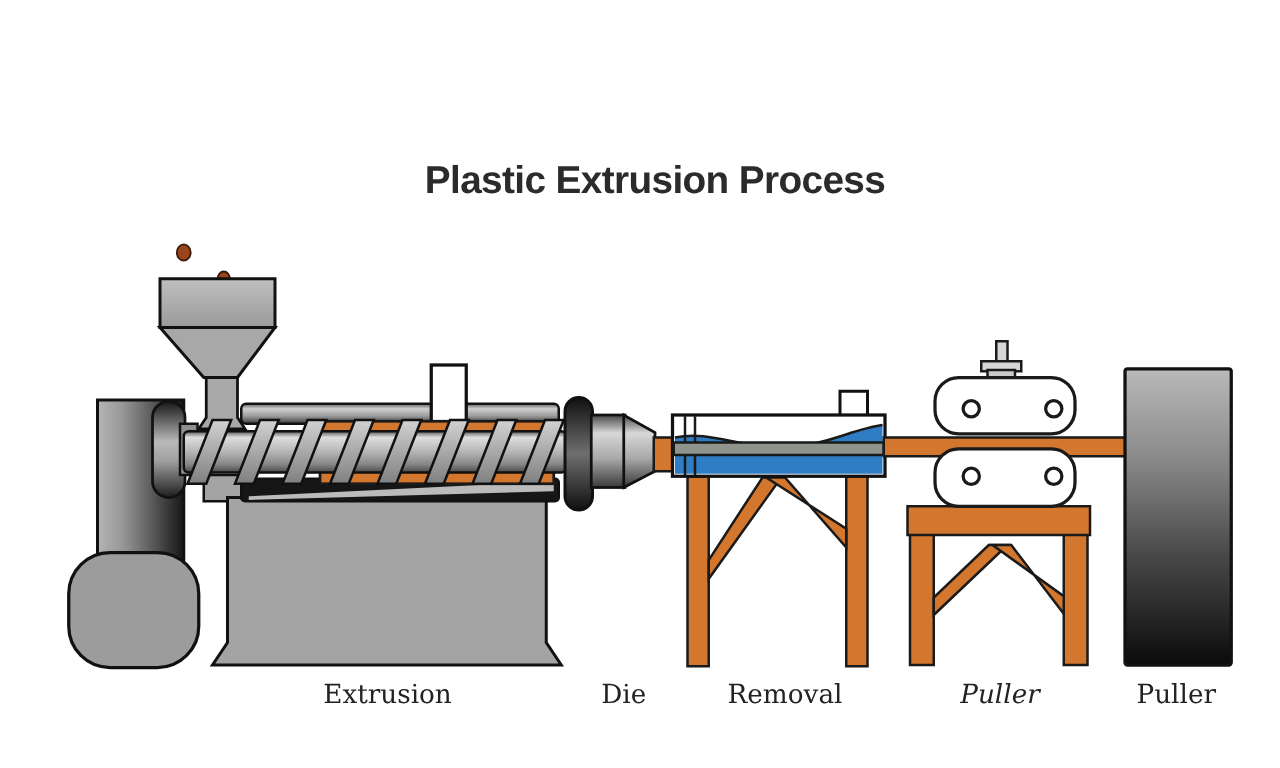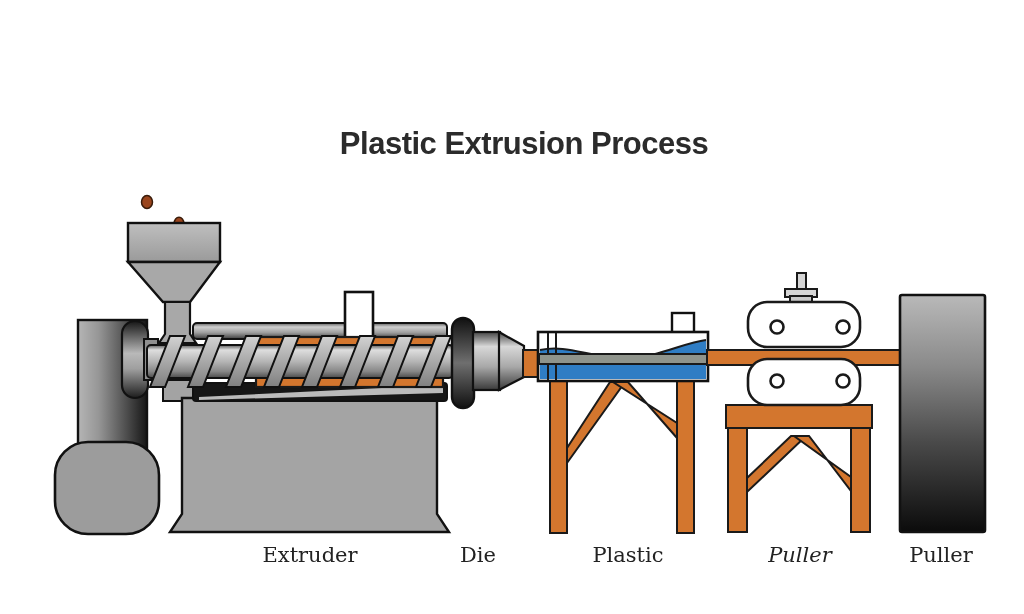--- a/index.html
+++ b/index.html
@@ -15,21 +15,21 @@
     font-family:"Liberation Sans", sans-serif;
     font-size:31px; font-weight:bold; letter-spacing:-0.5px;
     color: var(--title-text,#2b2b2b); white-space:nowrap;
   }
   .stage-label {
     position:absolute; top:503px; transform:translateX(-50%);
     font-family:"DejaVu Serif", serif;
     font-size:21px; color: var(--label-text,#222222); white-space:nowrap;
   }
   #lbl-extruder { left:310px; }
-  #lbl-die      { left:478px; }
+  #lbl-die      { left:499px; }
   #lbl-cooling  { left:628px; }
   #lbl-puller   { left:800px;font-style:italic; }
   #lbl-removal  { left:941px; }
   svg#diagram { position:absolute; left:0; top:0; }
 
   
   .o      { fill: var(--orange,#d3762e); stroke: var(--ink,#1a1a1a); stroke-width:2; }
   .o-thin { fill: var(--orange,#d3762e); stroke: var(--ink,#1a1a1a); stroke-width:2.2; }
   .white-part { fill:#ffffff; stroke: var(--ink,#1a1a1a); stroke-width:2.6; }
   .ltgray-part { fill:#d6d6d6; stroke: var(--ink,#1a1a1a); stroke-width:2; }
@@ -183,19 +183,19 @@
       <rect class="white-part" x="748" y="319" width="112" height="46" rx="19"></rect>
       <circle class="white-part" cx="777" cy="341" r="6.5"></circle>
       <circle class="white-part" cx="843" cy="341" r="6.5"></circle>
     </g>
 
     <g>
       <rect x="900" y="255" width="85" height="237" rx="2" fill="url(#gRem)" stroke="#111" stroke-width="2.6"></rect>
     </g>
   </svg>
 
-  <div id="lbl-extruder" class="stage-label">Extruder</div>
+  <div id="lbl-extruder" class="stage-label">Extrusion</div>
   <div id="lbl-die" class="stage-label">Die</div>
-  <div id="lbl-cooling" class="stage-label">Plastic</div>
+  <div id="lbl-cooling" class="stage-label">Removal</div>
   <div id="lbl-puller" class="stage-label">Puller</div>
   <div id="lbl-removal" class="stage-label">Puller</div>
 
 </div>
 
 </body></html>

